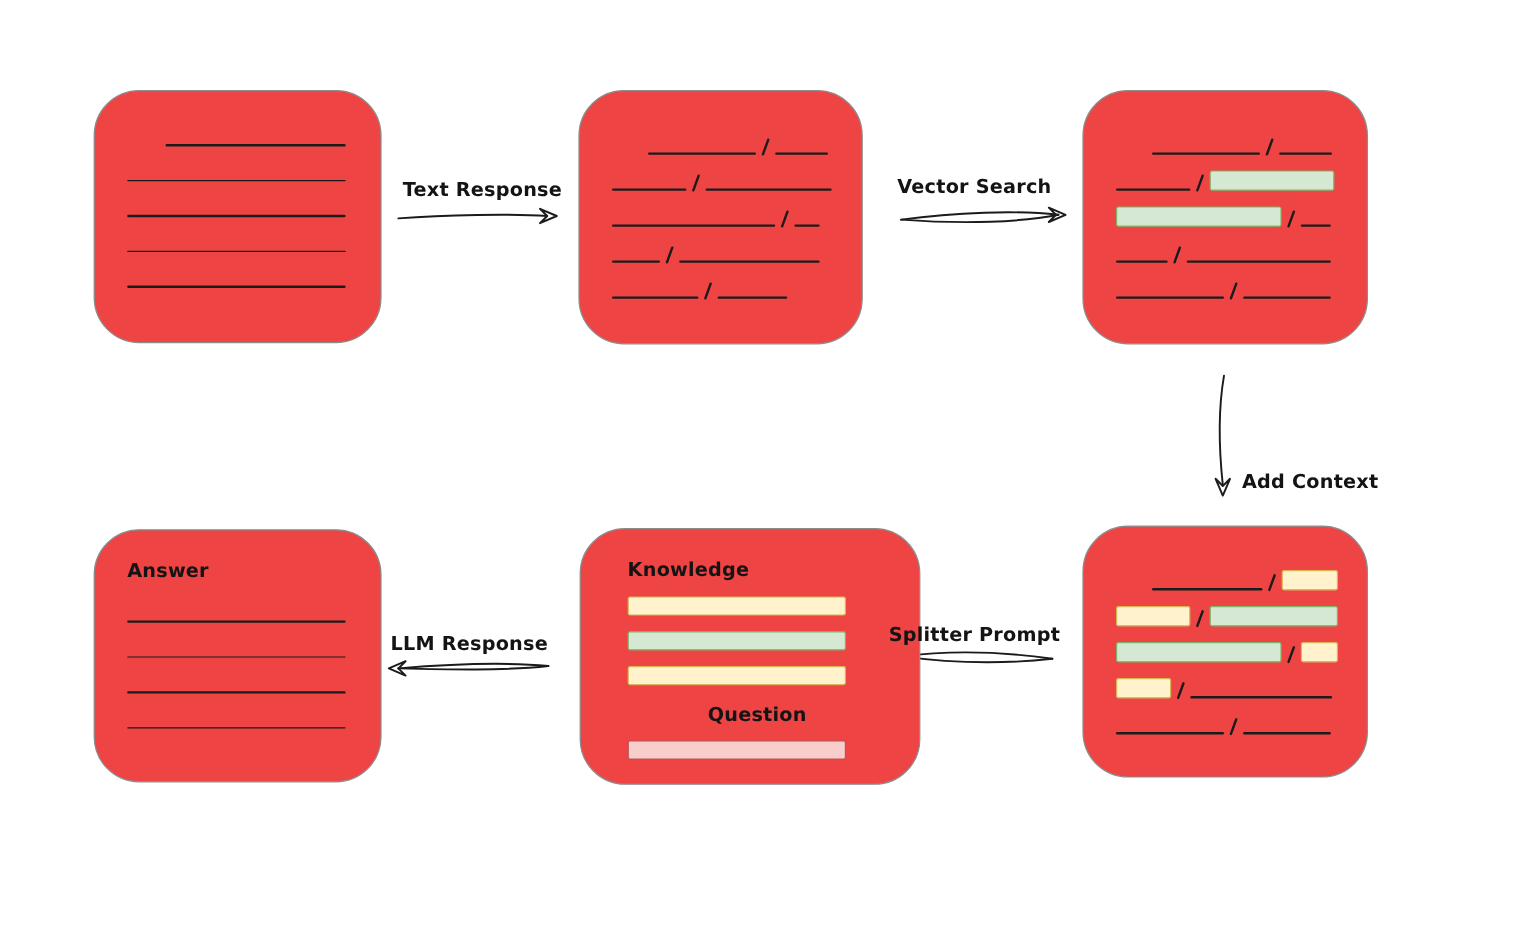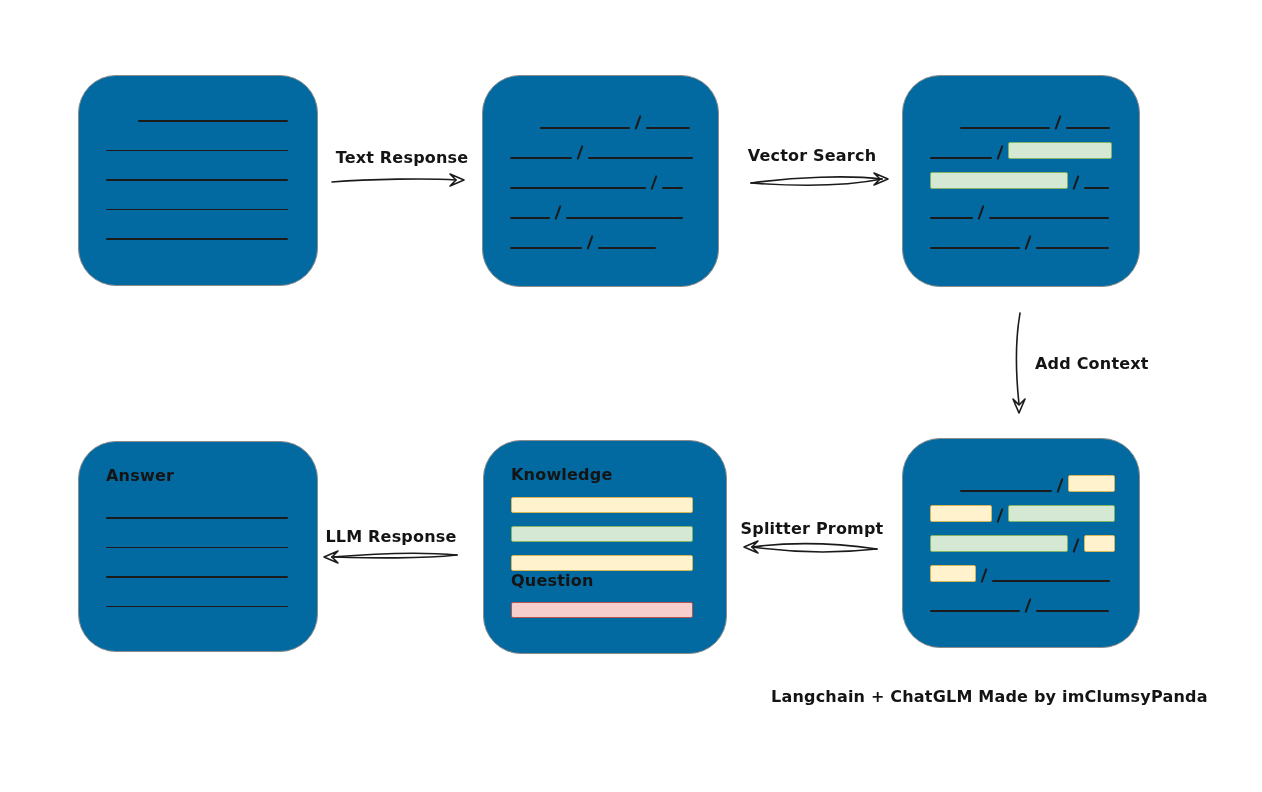--- a/index.html
+++ b/index.html
@@ -3,21 +3,21 @@
 <meta charset="utf-8">
 <style>
   html,body{margin:0;padding:0;}
   body{font-family:"DejaVu Sans", sans-serif; background:#fff;}
   .canvas{position:relative;width:1262px;height:792px;background:var(--bg,#fff);overflow:hidden;}
 
   .box{
     position:absolute;
     border:1.5px solid var(--box_border,#8c8c8c);
     border-radius:38px;
-    background:#0369a1;
+    background:#ef4444;
     box-sizing:border-box;
   }
 
   
   .doc-lines{padding-top:44px;}
   .hline{height:1.6px;background:var(--line,#1b1b1b);margin-bottom:28px;border-radius:1px;}
 
   
   .rows{padding:23px 0 0 27px;}
   .srow{display:flex;align-items:flex-end;height:30px;}
@@ -29,33 +29,33 @@
 
   
   .prompt-inner{padding:24px 27px 0 27px;}
   .box-label{font-size:16px;font-weight:600;color:var(--text,#141414);letter-spacing:.2px;}
   .bar{height:16px;border-radius:2px;box-sizing:border-box;width:182px;}
   .bar.yellow{background:var(--yellow_fill,#fff2cc);border:1.3px solid var(--yellow_border,#d6b656);}
   .bar.green{background:var(--green_fill,#d5e8d4);border:1.3px solid var(--green_border,#82b366);}
   .bar.red{background:var(--red_fill,#f8cecc);border:1.3px solid var(--red_border,#b85450);}
   .bar.b1{margin-top:13px;}
   .bar.b2,.bar.b3{margin-top:13px;}
-  .q-label{}
+  .q-label{margin-top:15px;text-align:center;}
   .bar.b4{margin-top:12px;}
 
   
   .answer-inner{padding:24px 27px 0 27px;}
   .answer-lines{margin-top:32px;}
 
   .arrow-label{
     position:absolute;
     font-size:16px;font-weight:600;color:var(--text,#141414);
     text-align:center;letter-spacing:.2px;white-space:nowrap;
   }
-  .arrow-label.left-align{text-align:center;}
+  .arrow-label.left-align{text-align:center;margin-top:38px;}
   .caption{
     position:absolute;
     font-size:16px;font-weight:600;color:var(--text,#141414);
     text-align:center;letter-spacing:.2px;white-space:nowrap;
   }
   svg.arrows{position:absolute;left:0;top:0;width:1262px;height:792px;pointer-events:none;}
   svg.arrows path{stroke:var(--line,#1b1b1b);stroke-width:1.6;fill:none;stroke-linecap:round;stroke-linejoin:round;}
 </style>
 </head>
 <body>
@@ -186,21 +186,21 @@
           <div class="seg line" style="width: 118px;"></div>
         </div>
         <div class="srow">
           <div class="seg line" style="width: 90px;"></div>
           <div class="slash"></div>
           <div class="seg line" style="width: 73px;"></div>
         </div>
       </div>
   </div>
 
-  <div class="box" style="left:483px;top:440px;width:244px;height:214px;">
+  <div class="box" style="left:483px;top:440px;width:284px;height:214px;padding-left:12px;">
     <div class="prompt-inner">
       <div class="box-label">Knowledge</div>
       <div class="bar yellow b1"></div>
       <div class="bar green b2"></div>
       <div class="bar yellow b3"></div>
       <div class="box-label q-label">Question</div>
       <div class="bar red b4"></div>
     </div>
   </div>
 
@@ -215,15 +215,14 @@
         </div>
     </div>
   </div>
 
   <div class="arrow-label" style="left:332px;top:148px;width:140px;">Text Response</div>
   <div class="arrow-label" style="left:742px;top:146px;width:140px;">Vector Search</div>
   <div class="arrow-label left-align" style="left:1035px;top:354px;">Add Context</div>
   <div class="arrow-label" style="left:737px;top:519px;width:150px;">Splitter Prompt</div>
   <div class="arrow-label" style="left:321px;top:527px;width:140px;text-align:center;">LLM Response</div>
 
-  <div class="caption" style="left:771px;top:687px;width:420px;">Langchain + ChatGLM Made by imClumsyPanda</div>
 
 </div>
 
 </body></html>

